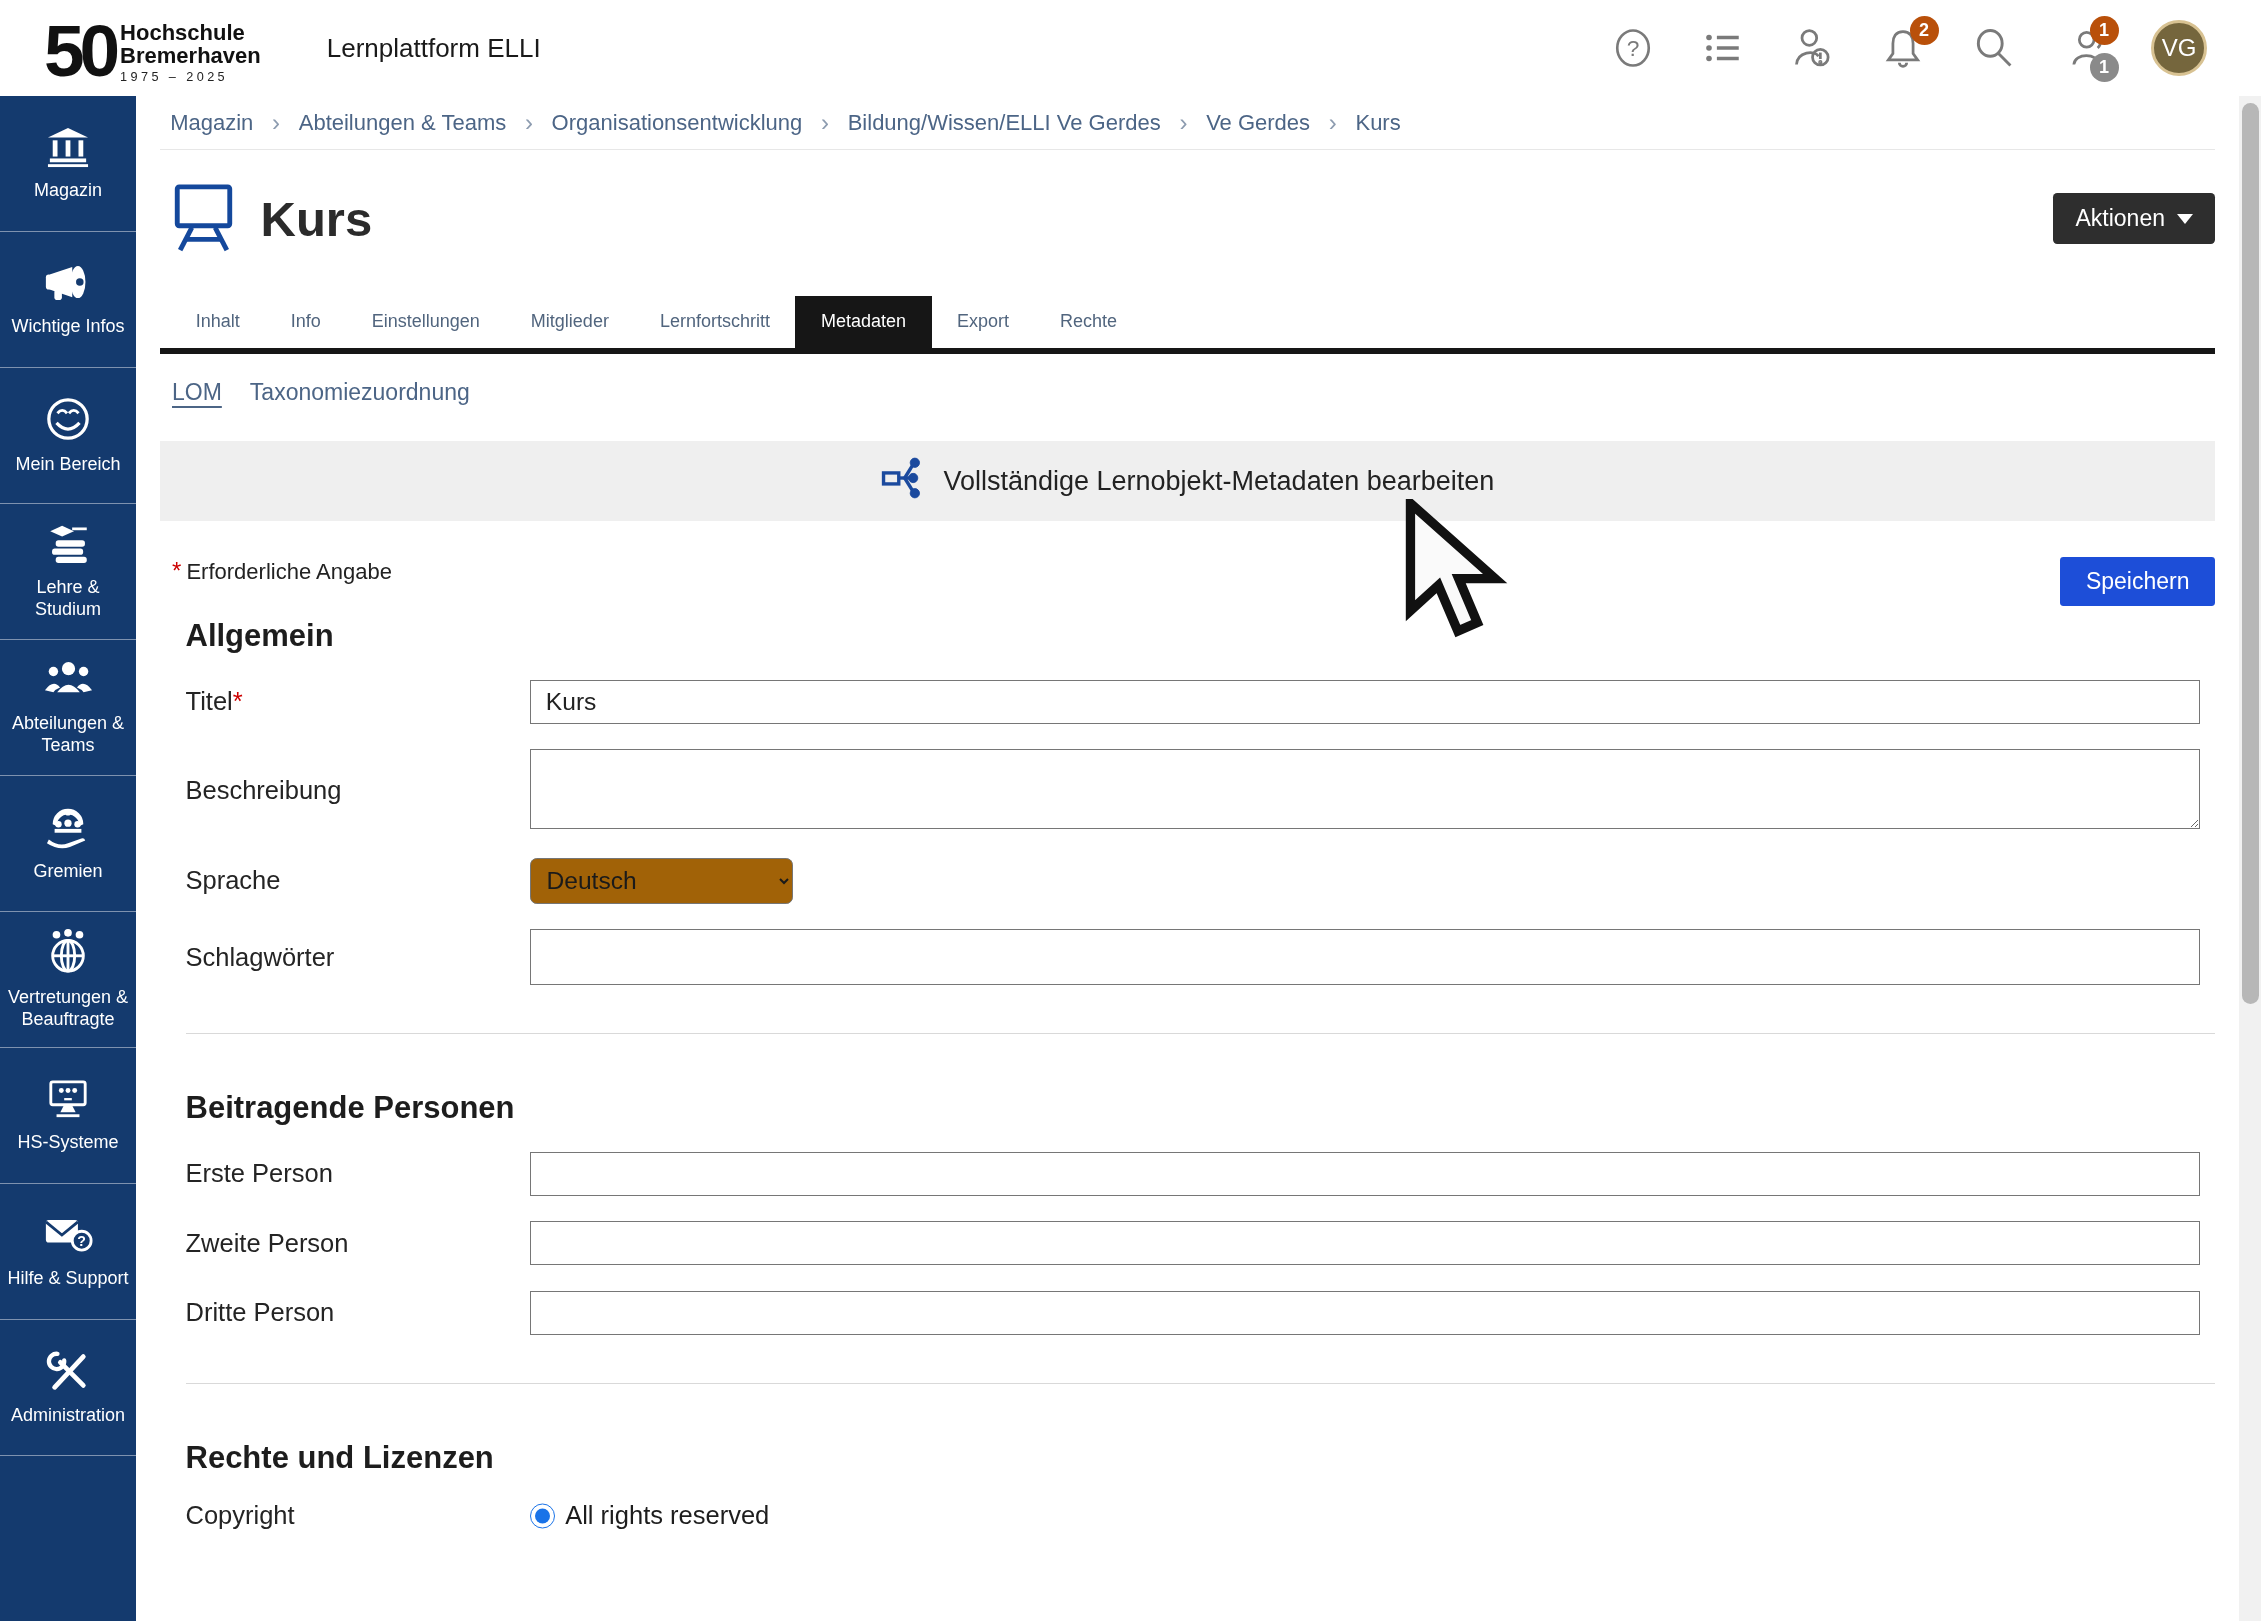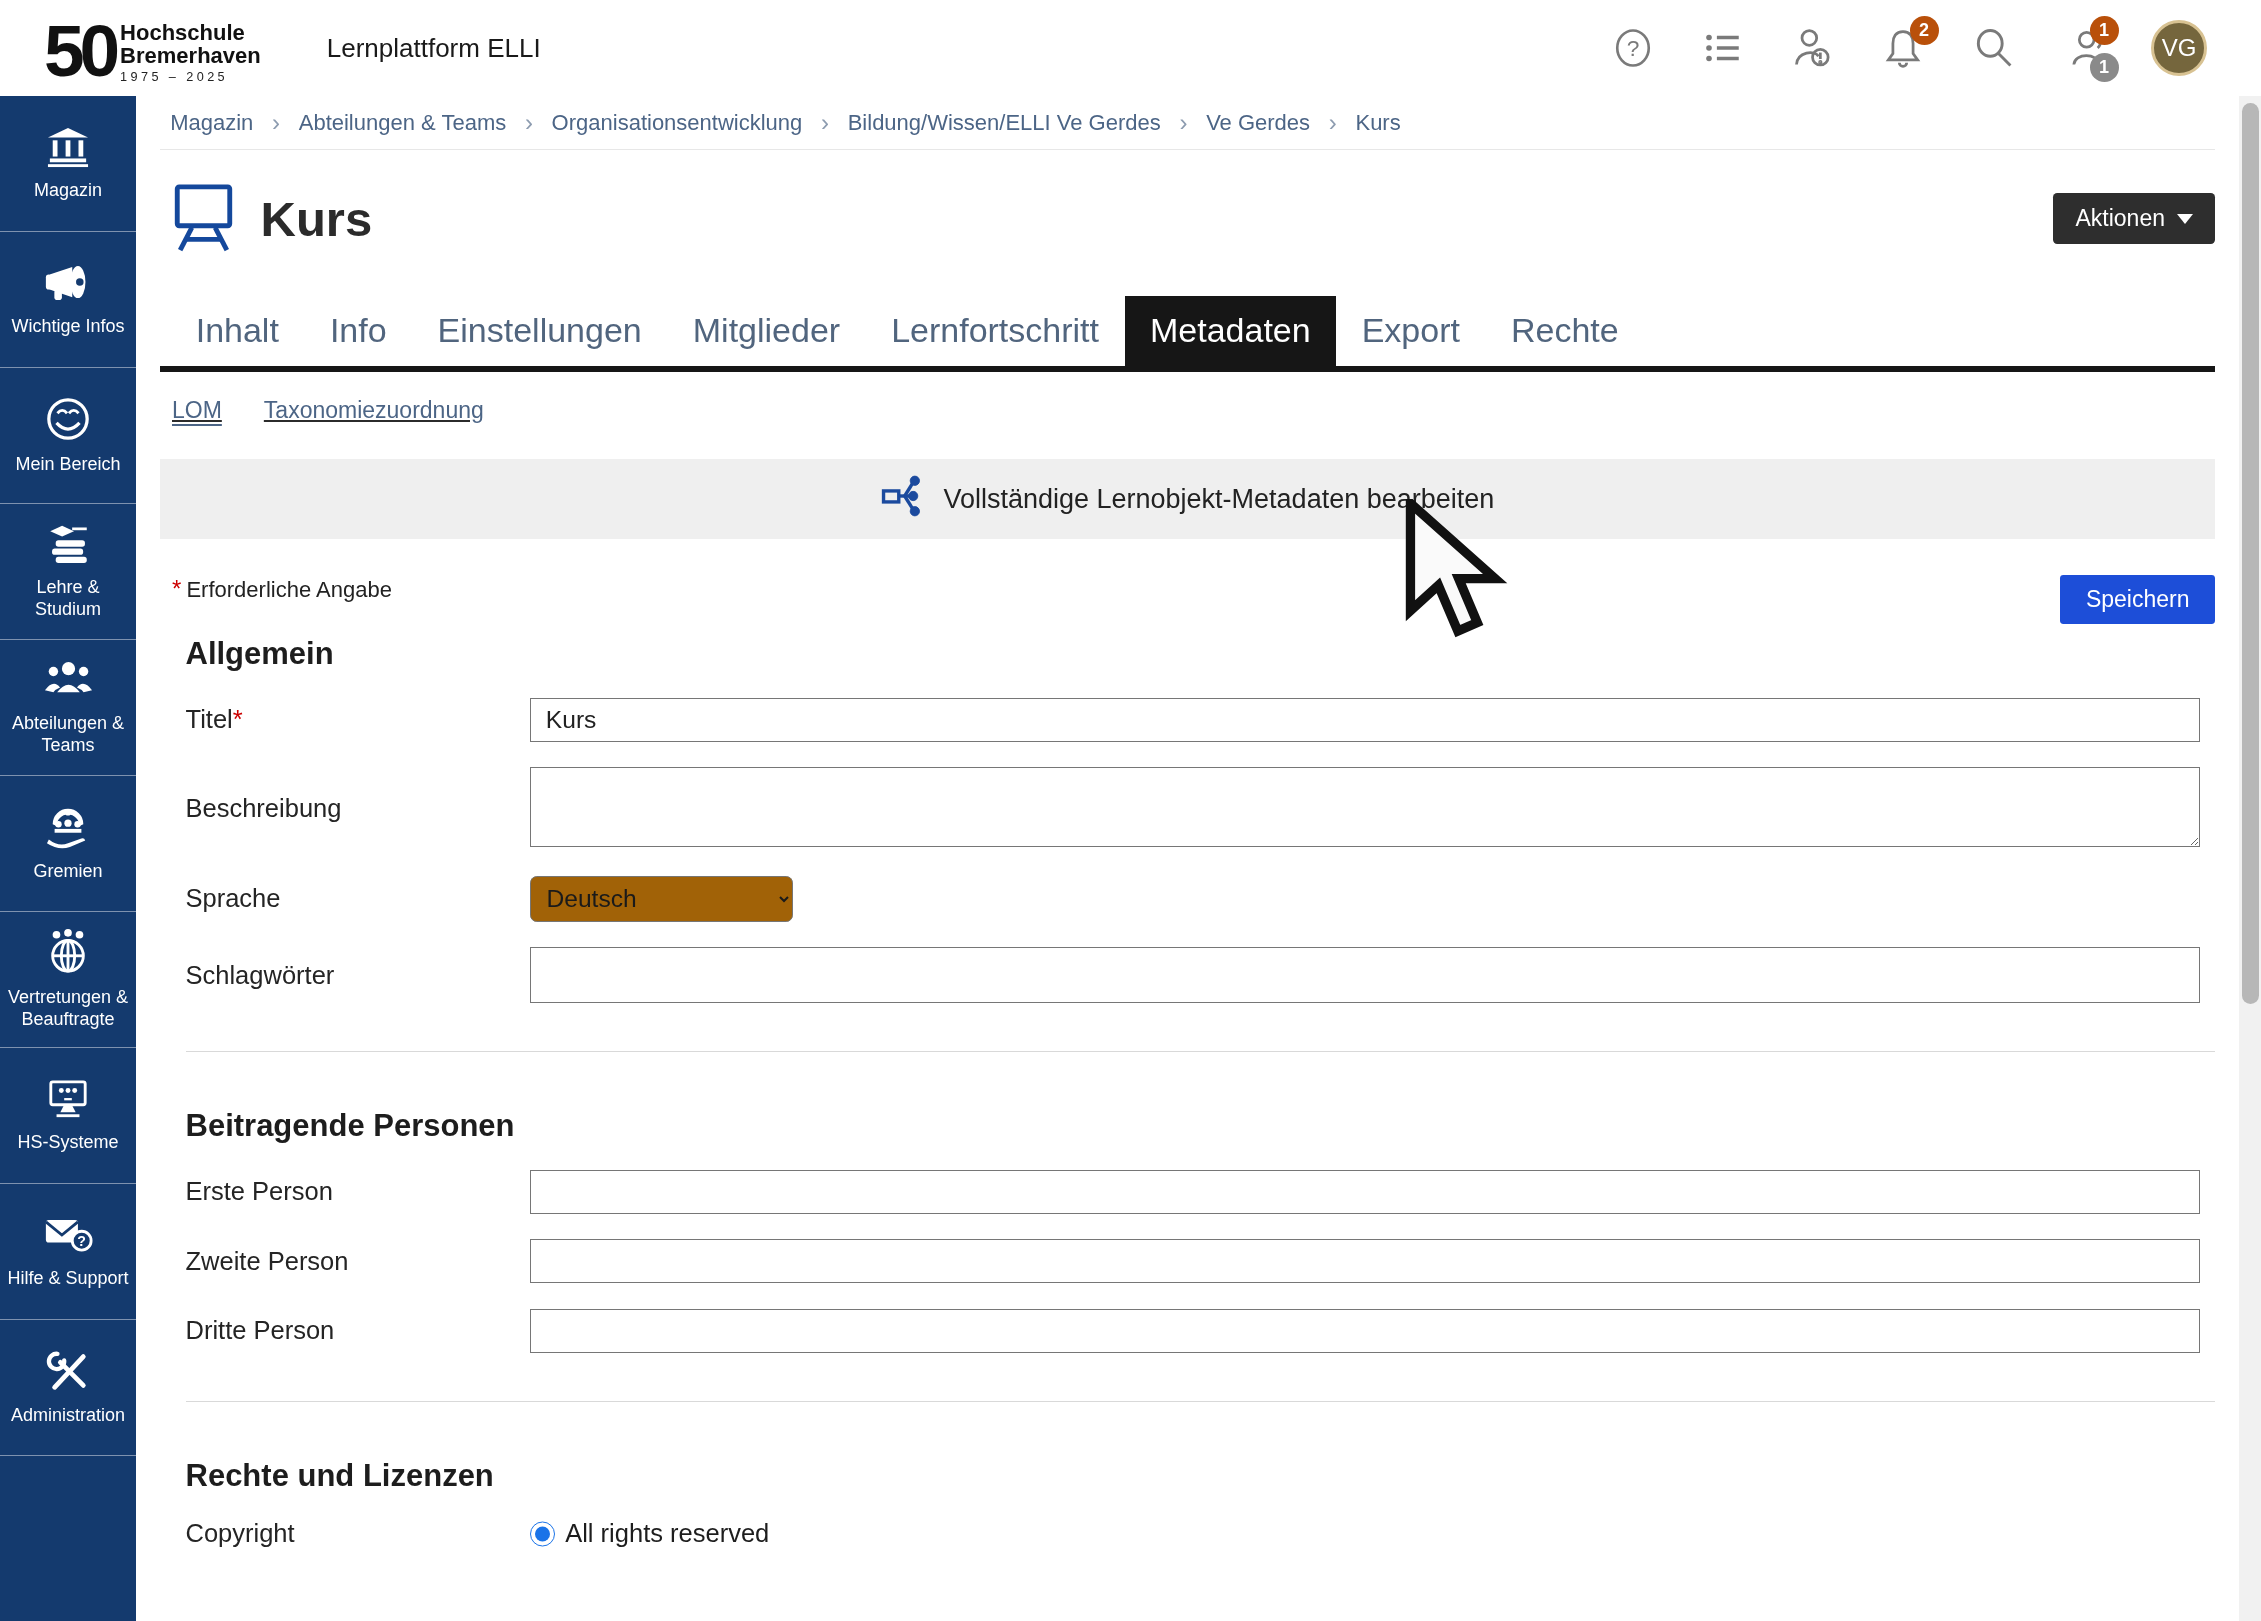--- a/index.html
+++ b/index.html
@@ -41,24 +41,24 @@
   .breadcrumb a { color:#4c6586; text-decoration:none; cursor:pointer; }
   .crumb-sep { color:#8d9cb0; font-size:24px; }
 
   .title-row { display:flex; align-items:center; margin-top:32px; padding-left:12px; }
   .title-row h1 { font-size:49px; font-weight:bold; color:#2b2b2b; margin-left:25.5px; }
   .actions-btn { margin-left:auto; background:#2e2e2e; color:#fff; font-size:23px; border:none;
                  padding:12px 22px; border-radius:4.2px; display:flex; align-items:center; gap:12px; cursor:pointer; }
   .caret { width:0; height:0; border-left:8.5px solid transparent; border-right:8.5px solid transparent; border-top:10.2px solid #fff; }
 
   .tabs { display:flex; margin-top:41px; border-bottom:6px solid #161616; padding-left:10.2px; }
-  .tab { font-size:34px; color:#51657e; padding:15.3px 25.5px; cursor:pointer; }
+  .tab { font-size:18px; color:#51657e; padding:15.3px 25.5px; cursor:pointer; }
   .tab.active { background:#161616; color:#fff; }
 
-  .subtabs { display:flex; gap:42px; margin-top:25.5px; padding-left:12px;text-decoration:underline; }
+  .subtabs { display:flex; gap:28px; margin-top:25.5px; padding-left:12px; }
   .subtab { font-size:23px; color:#4c6586; cursor:pointer; padding-bottom:3.4px; }
   .subtab.active { text-decoration:underline; text-underline-offset:6px; }
 
   .banner { margin-top:32px; background:#efefef; height:80px; display:flex; align-items:center; justify-content:center;
             gap:18.7px; cursor:pointer; }
   .banner span { font-size:27px; color:#222; }
 
   .hint-row { display:flex; align-items:flex-start; margin-top:36px; padding-left:12px; }
   .hint { font-size:22px; color:#222; }
   .hint .req { color:#cc0000; font-size:24px; margin-right:5.1px; }

